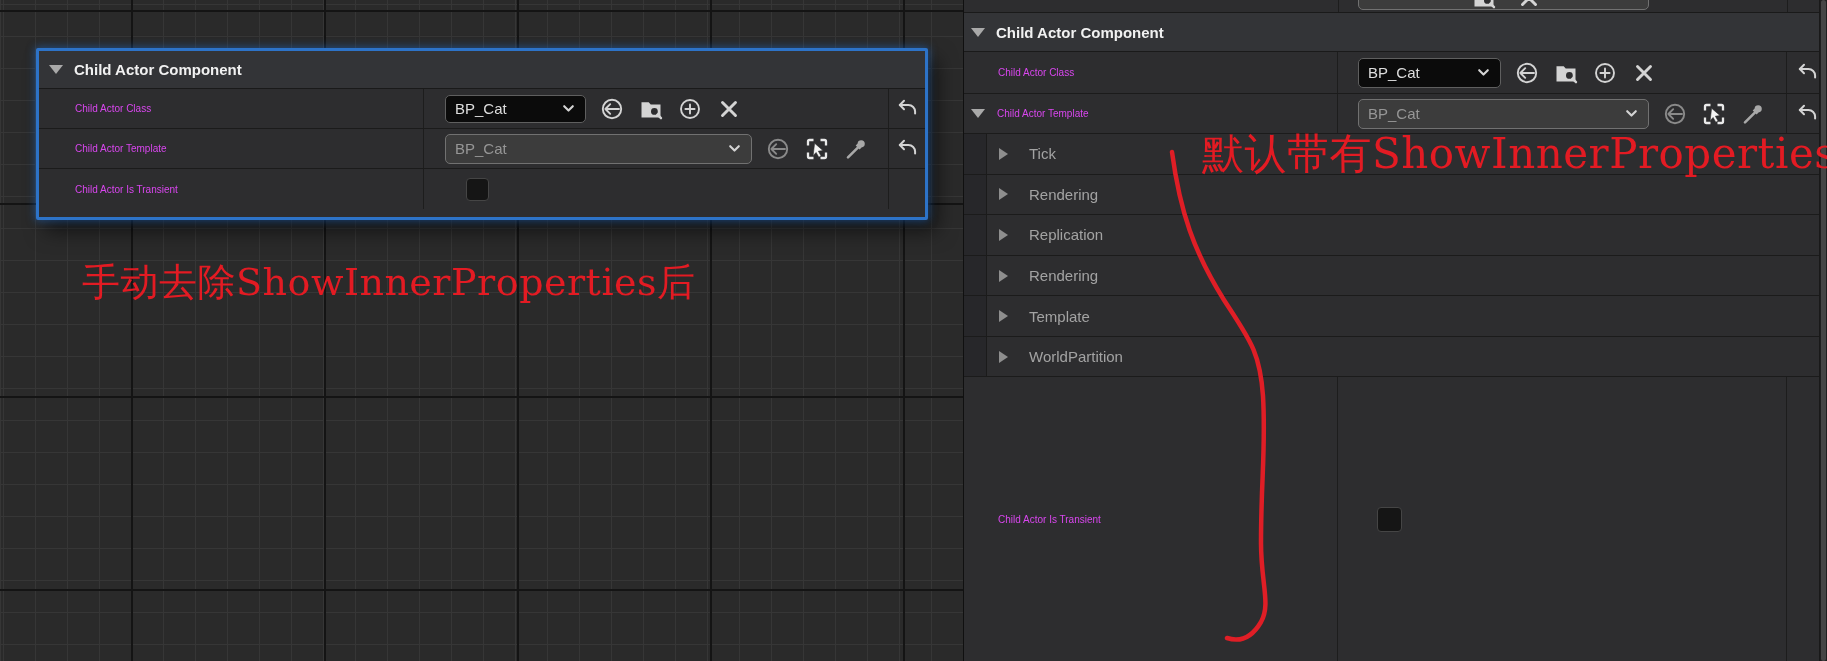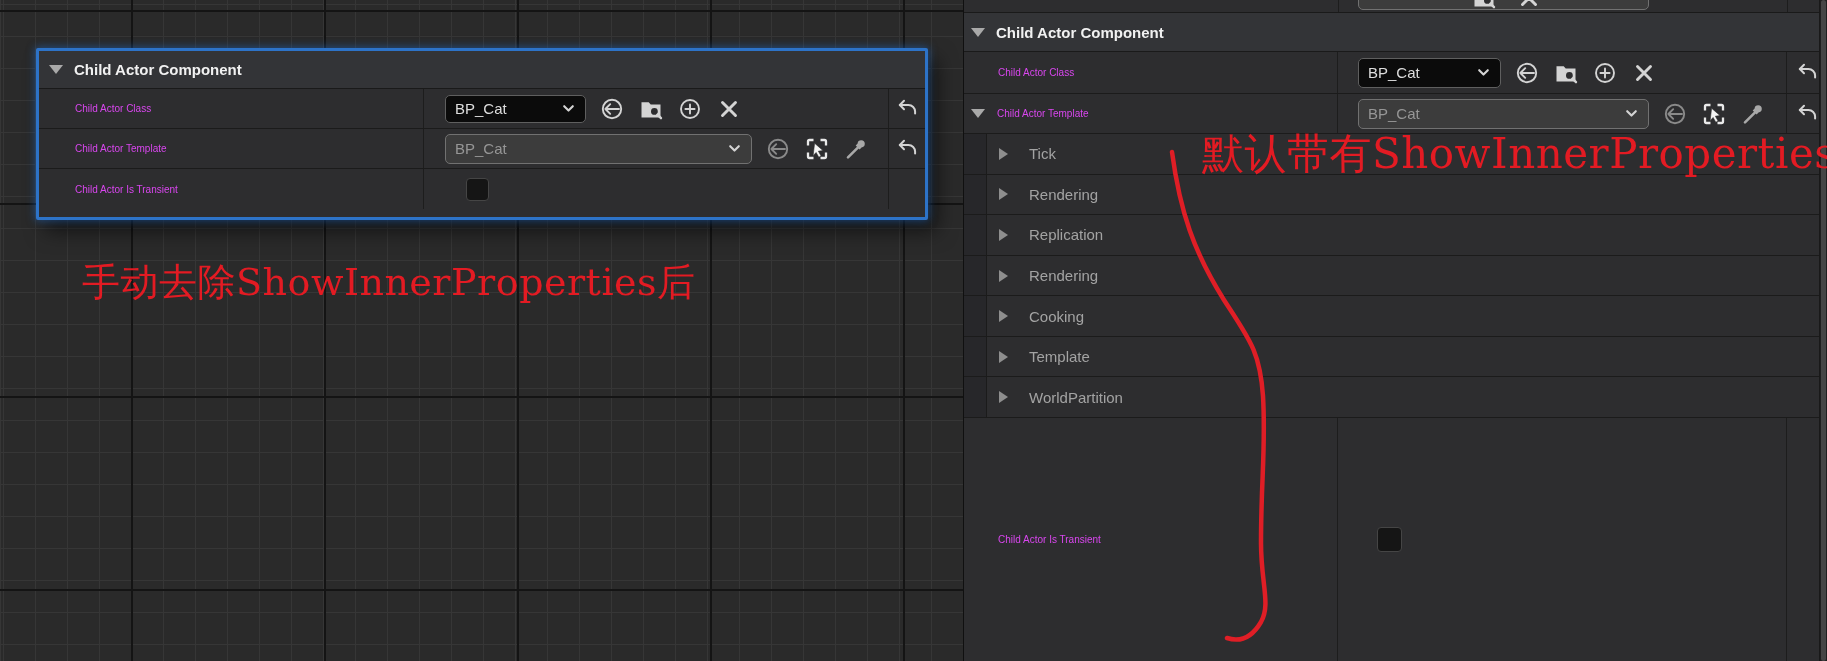--- a/index.html
+++ b/index.html
@@ -294,25 +294,20 @@
 
     <div class="subrow">
       <div class="gutter"></div>
       <span class="tri-right"></span>
       <span class="sublbl">Rendering</span>
     </div>
 
 
 
 
-    <div class="subrow">
-      <div class="gutter"></div>
-      <span class="tri-right"></span>
-      <span class="sublbl">Cooking</span>
-    </div>
 
     <div class="subrow">
       <div class="gutter"></div>
       <span class="tri-right"></span>
       <span class="sublbl">Template</span>
     </div>
 
     <div class="subrow">
       <div class="gutter"></div>
       <span class="tri-right"></span>

